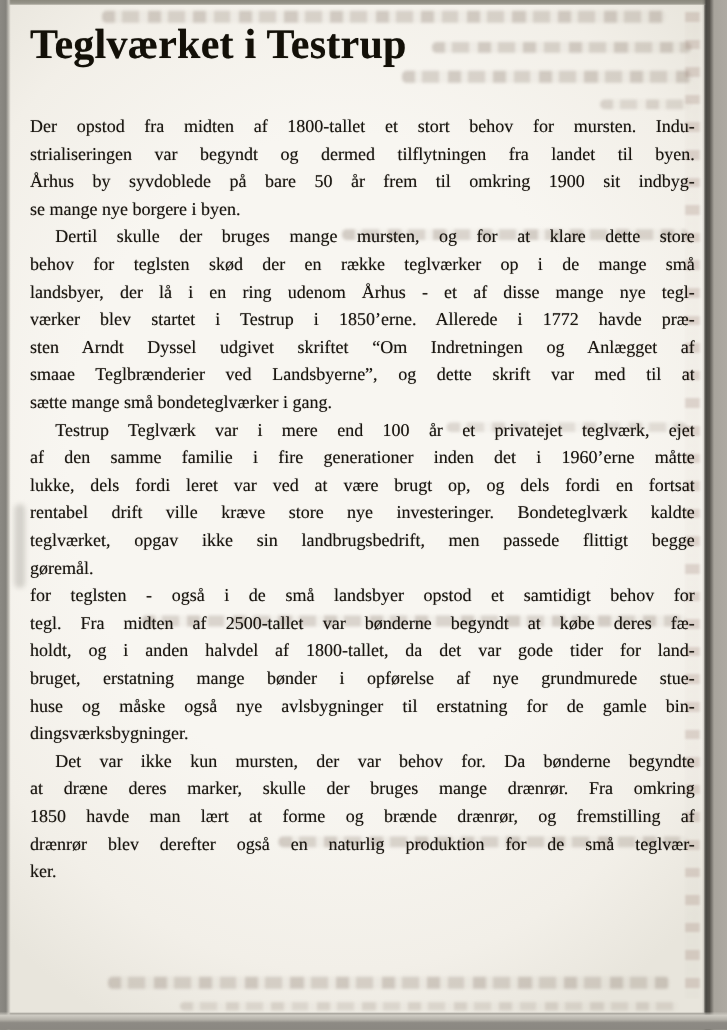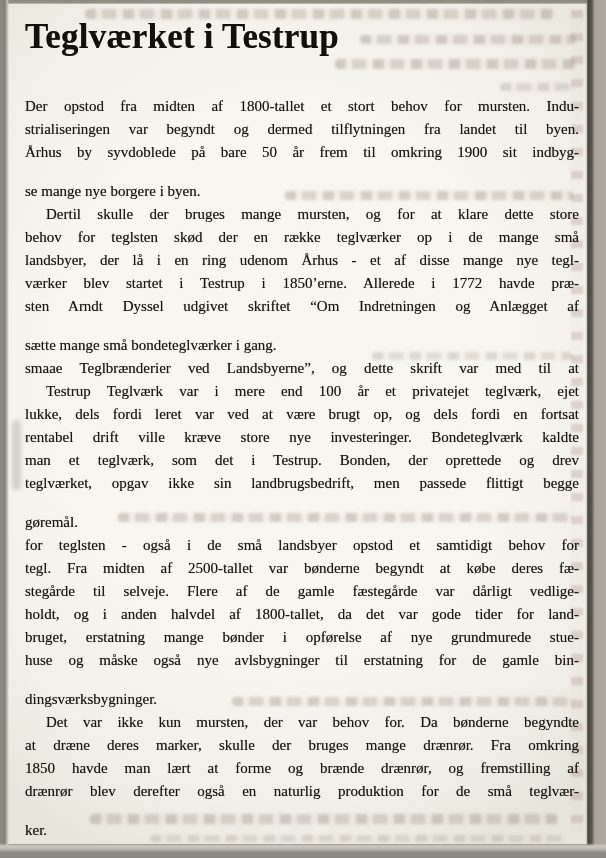--- a/index.html
+++ b/index.html
@@ -37,21 +37,21 @@
     white-space:nowrap;
   }
 
   
   .body {
     position:absolute; left:25px; top:95px; width:554px;
     font-size:15px; line-height:23px; color:#1a1610;
     text-shadow:0 0 0.7px rgba(26,22,16,0.55);
   }
   .line { height:23px; overflow:hidden; text-align:justify; text-align-last:justify; }
-  .line.last { text-align-last:left;margin-top:16px; }
+  .line.last { text-align-last:left; }
   .line.indent { text-indent:21px; }
 
   
   .smudge {
     position:absolute; border-radius:4px; filter:blur(1.4px); pointer-events:none;
     background:repeating-linear-gradient(90deg,
       rgba(139,124,112,0.34) 0px,  rgba(139,124,112,0.34) 11px,
       rgba(139,124,112,0.06) 11px, rgba(139,124,112,0.06) 17px,
       rgba(139,124,112,0.28) 17px, rgba(139,124,112,0.28) 31px,
       rgba(139,124,112,0.05) 31px, rgba(139,124,112,0.05) 38px);
@@ -93,31 +93,30 @@
   <div class="body">
       <div class="line">Der opstod fra midten af 1800-tallet et stort behov for mursten. Indu-</div>
       <div class="line">strialiseringen var begyndt og dermed tilflytningen fra landet til byen.</div>
       <div class="line">Århus by syvdoblede på bare 50 år frem til omkring 1900 sit indbyg-</div>
       <div class="line last">se mange nye borgere i byen.</div>
       <div class="line indent">Dertil skulle der bruges mange mursten, og for at klare dette store</div>
       <div class="line">behov for teglsten skød der en række teglværker op i de mange små</div>
       <div class="line">landsbyer, der lå i en ring udenom Århus - et af disse mange nye tegl-</div>
       <div class="line">værker blev startet i Testrup i 1850’erne. Allerede i 1772 havde præ-</div>
       <div class="line">sten Arndt Dyssel udgivet skriftet “Om Indretningen og Anlægget af</div>
+      <div class="line">smaae Teglbrænderier ved Landsbyerne”, og dette skrift var med til at</div>
       <div class="line last">sætte mange små bondeteglværker i gang.</div>
-      <div class="line">smaae Teglbrænderier ved Landsbyerne”, og dette skrift var med til at</div>
       <div class="line indent">Testrup Teglværk var i mere end 100 år et privatejet teglværk, ejet</div>
+      <div class="line">af den samme familie i fire generationer inden det i 1960’erne måtte</div>
       <div class="line">lukke, dels fordi leret var ved at være brugt op, og dels fordi en fortsat</div>
       <div class="line">rentabel drift ville kræve store nye investeringer. Bondeteglværk kaldte</div>
-      <div class="line">man et teglværk, som det i Testrup. Bonden, der oprettede og drev</div>
       <div class="line">teglværket, opgav ikke sin landbrugsbedrift, men passede flittigt begge</div>
       <div class="line last">gøremål.</div>
       <div class="line">for teglsten - også i de små landsbyer opstod et samtidigt behov for</div>
       <div class="line">tegl. Fra midten af 2500-tallet var bønderne begyndt at købe deres fæ-</div>
-      <div class="line">stegårde til selveje. Flere af de gamle fæstegårde var dårligt vedlige-</div>
       <div class="line">holdt, og i anden halvdel af 1800-tallet, da det var gode tider for land-</div>
       <div class="line">bruget, erstatning mange bønder i opførelse af nye grundmurede stue-</div>
       <div class="line">huse og måske også nye avlsbygninger til erstatning for de gamle bin-</div>
       <div class="line last">dingsværksbygninger.</div>
       <div class="line indent">Det var ikke kun mursten, der var behov for. Da bønderne begyndte</div>
       <div class="line">at dræne deres marker, skulle der bruges mange drænrør. Fra omkring</div>
       <div class="line">1850 havde man lært at forme og brænde drænrør, og fremstilling af</div>
       <div class="line">drænrør blev derefter også en naturlig produktion for de små teglvær-</div>
       <div class="line last">ker.</div>
     </div>

